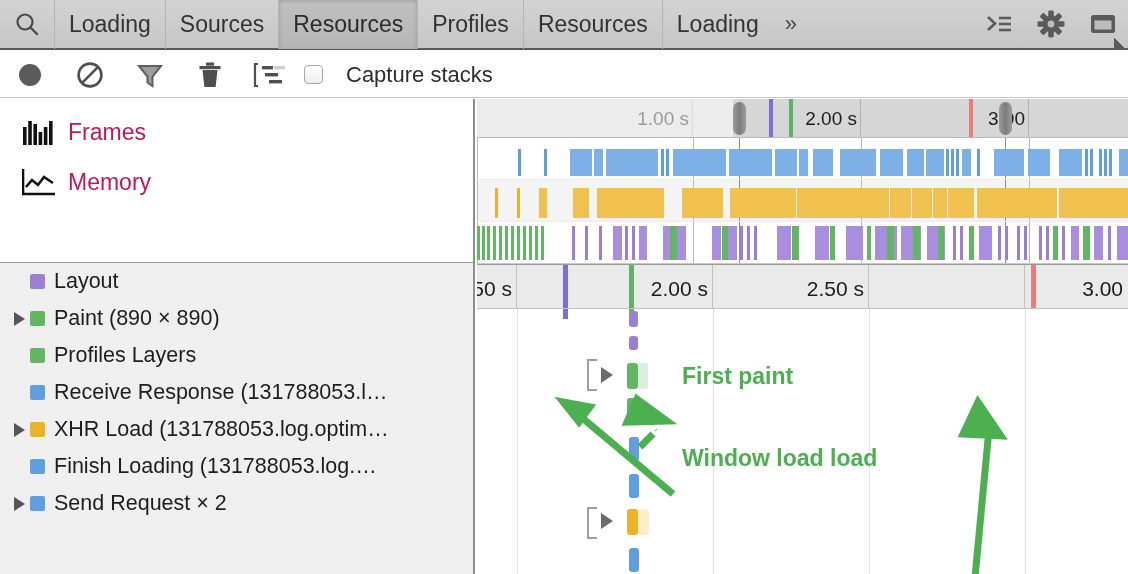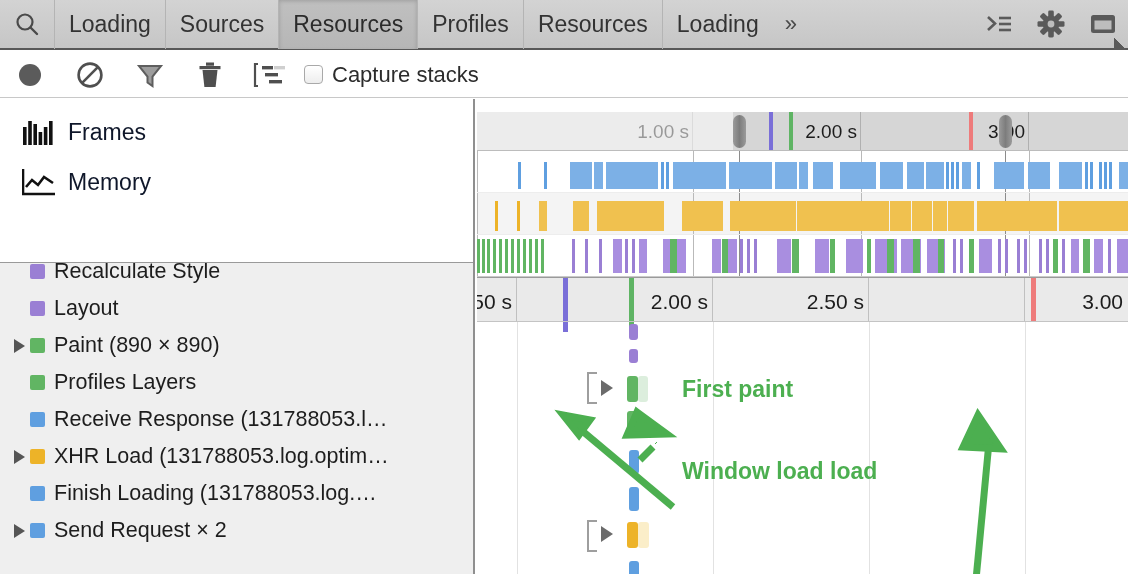--- a/index.html
+++ b/index.html
@@ -44,61 +44,60 @@
     background: linear-gradient(to top right, #5a5a5a 0%, #5a5a5a 45%, transparent 46%);
   }
 
   
   .toolbar {
     position: absolute; left: 0; top: 52px; width: 1128px; height: 46px;
     background: #fff; border-bottom: 1px solid #c8c8c8;
     display: flex; align-items: center;
   }
   .tool-btn { width: 60px; height: 46px; display: flex; align-items: center; justify-content: center; }
-  .chk-wrap { display: flex; align-items: center; gap: 9px; padding-left: 4px; }
+  .chk-wrap { display: flex; align-items: center; gap: 23px; padding-left: 4px; }
   .chkbox {
     width: 19px; height: 19px; border: 1px solid #a9a9a9; border-radius: 4px;
     background: linear-gradient(to bottom,#fff,#ededed);
   }
   .chk-label { font-size: 22px; color: #2c2c2c; }
   .records-text { font-size: 21px; color: #222; margin-left: 54px; }
 
   
   .leftpanel {
     position: absolute; left: 0; top: 99px; width: 475px; height: 475px;
     background: #fff; border-right: 2px solid #8f8f8f;
   }
   .viewmodes { position: relative; padding-top: 8px; height: 163px; background:#fff; }
   .vm-row { position: relative; height: 50px; display: flex; align-items: center; padding-left: 16px; }
   .vm-sel-bar {
     position: absolute; left: 0; top: 2px; width: 11px; height: 47px; background: #555;
   }
   .vm-icon { width: 46px; display: flex; align-items: center; justify-content: center; }
-  .vm-label { font-size: 23px; color: #0f172a; margin-left: 6px; }
+  .vm-label { font-size: 23px; color: #be185d; margin-left: 6px; }
   .vm-label.active { color: #1c1c1c; font-weight: bold; }
 
   .evlist { position: absolute; left: 0; top: 163px; width: 473px; bottom: 0;
             background: #efefef; border-top: 1px solid #9a9a9a; overflow: hidden; }
   .ev-row { height: 37px; display: flex; align-items: center; padding-left: 8px; white-space: nowrap; }
   .ev-tri { width: 22px; font-size: 0; display: flex; align-items: center; justify-content: center; }
   .ev-tri.on::before {
     content: ""; width: 0; height: 0;
     border-left: 11px solid #555; border-top: 7px solid transparent; border-bottom: 7px solid transparent;
   }
   .ev-swatch { width: 15px; height: 15px; border-radius: 2px; margin-right: 9px; flex: none; }
   .ev-text { font-size: 21.5px; color: #1d1d1d; overflow: hidden; text-overflow: clip; }
   .ev-row.clipped { margin-top: -10px; }
 
   
   .rightpanel { position: absolute; left: 477px; top: 99px; width: 651px; height: 475px; background: #fff; }
 
   .ovruler {
     position: relative; height: 39px; background: #d6d6d6; border-bottom: 1px solid #bcbcbc;
     overflow: hidden;
-    margin-top: 13px;
   }
   .ovr-tick { position: absolute; top: 0; bottom: 0; border-right: 1px solid #b0b0b0; }
   .ovr-label { position: absolute; top: 9px; font-size: 19px; color: #1c1c1c; transform: translateX(-100%); padding-right: 4px; }
   .ov-handle {
     position: absolute; top: 3px; width: 13px; height: 33px; border-radius: 7px;
     background: linear-gradient(to right,#9b9b9b,#7d7d7d,#9b9b9b);
   }
   .ovr-dim { position: absolute; top: 0; bottom: 0; background: rgba(255,255,255,0.55); }
   .ovmark { position: absolute; top: 0; width: 4px; height: 39px; }
 
@@ -256,25 +255,20 @@
           <svg width="34" height="28" viewBox="0 0 34 28">
             <polyline points="1,1 1,26 33,26" fill="none" stroke="#111" stroke-width="2.6"></polyline>
             <polyline points="4,19 10,12 16,17 22,9 31,15" fill="none" stroke="#111" stroke-width="2.6"></polyline>
           </svg>
         </div>
         <div class="vm-label">Memory</div>
       </div>
     </div>
 
     <div class="evlist">
-      <div class="ev-row clipped">
-        <div class="ev-tri"></div>
-        <div class="ev-swatch" style="background:#9a7fd4"></div>
-        <div class="ev-text">Recalculate Style</div>
-      </div>
       <div class="ev-row">
         <div class="ev-tri"></div>
         <div class="ev-swatch" style="background:#9a7fd4"></div>
         <div class="ev-text">Layout</div>
       </div>
       <div class="ev-row">
         <div class="ev-tri on"></div>
         <div class="ev-swatch" style="background:#61b563"></div>
         <div class="ev-text">Paint (890 × 890)</div>
       </div>

